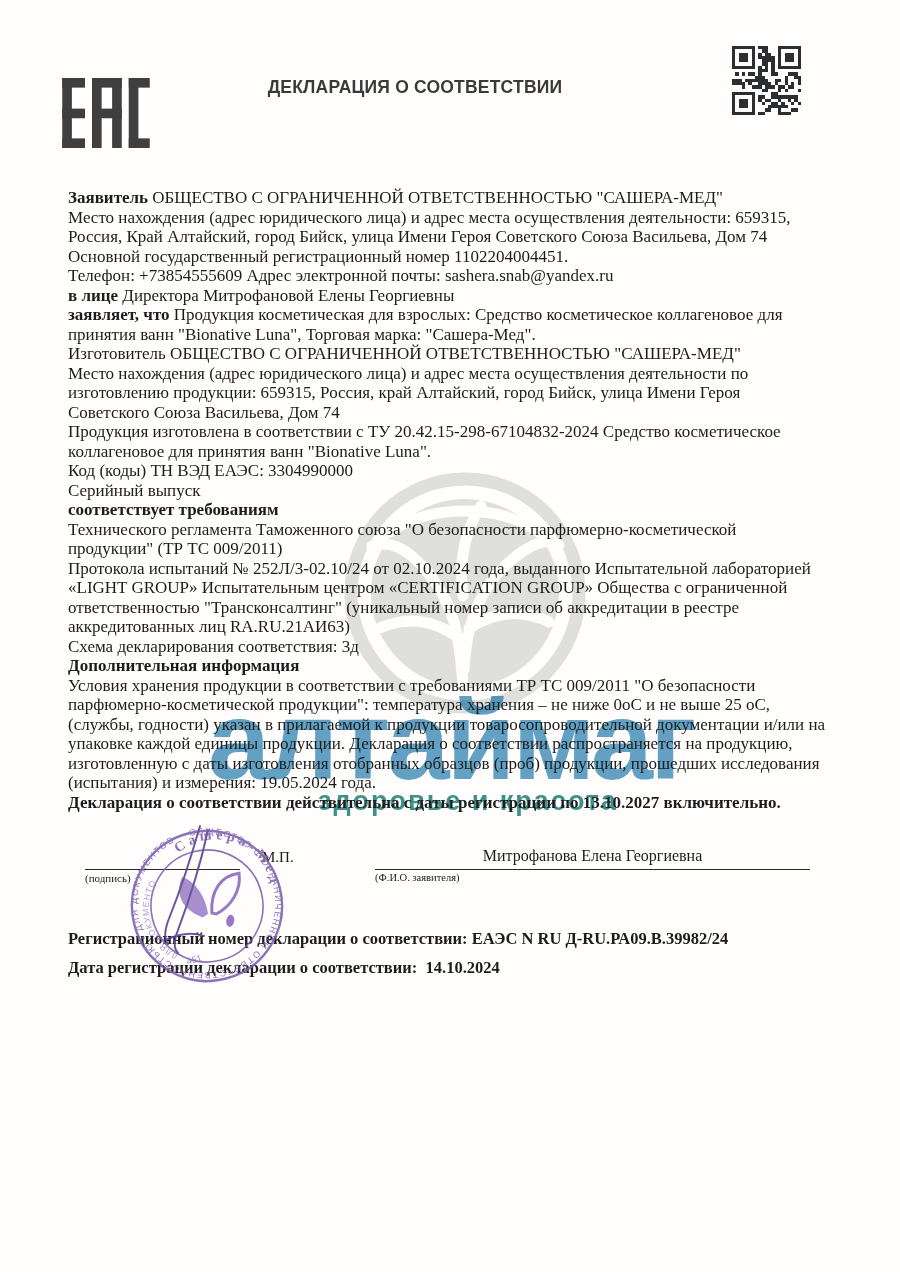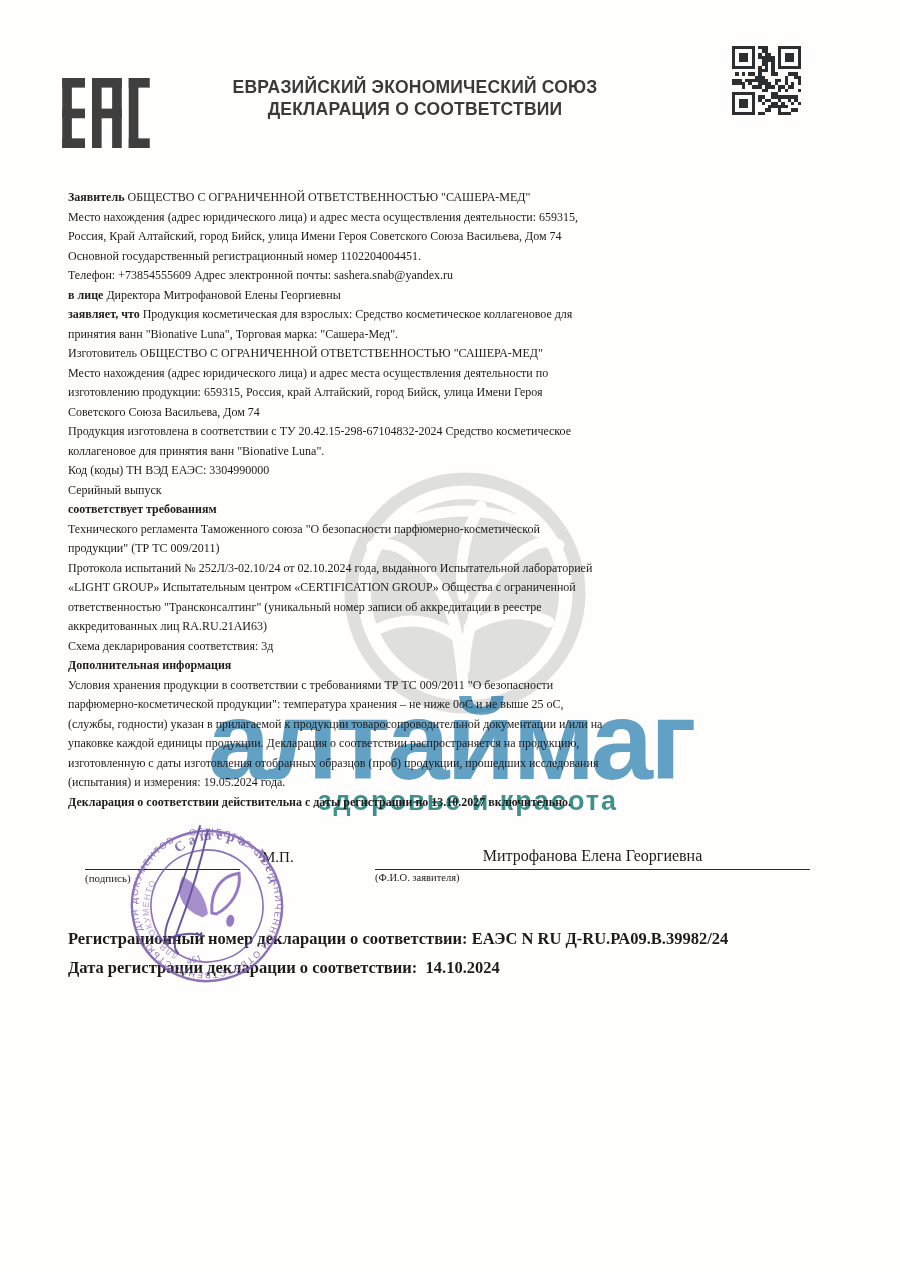--- a/index.html
+++ b/index.html
@@ -16,21 +16,21 @@
 
   
   .eac{position:absolute;left:62px;top:78px;z-index:2;}
   .title{position:absolute;left:160px;top:76px;width:510px;text-align:center;z-index:2;
          font-family:"Liberation Sans",sans-serif;font-weight:bold;font-size:17.5px;
          line-height:22px;color:#3a3a3a;letter-spacing:.2px;}
   .qr{position:absolute;left:732px;top:46px;z-index:2;}
 
   
   .docbody{position:absolute;left:68px;top:188px;width:790px;z-index:2;}
-  .ln{height:19.5px;line-height:19.5px;font-size:12px;white-space:nowrap;}
+  .ln{height:19.5px;line-height:19.5px;font-size:17px;white-space:nowrap;}
   .ln b{font-weight:bold;}
 
   
   .mp{position:absolute;left:262px;top:849px;font-size:15px;z-index:2;}
   .sigline{position:absolute;border-top:1.6px solid #2a2a2a;z-index:2;}
   .sigline.l{left:85px;top:869px;width:155px;}
   .sigline.r{left:375px;top:869px;width:435px;}
   .sigcap{position:absolute;font-size:11px;color:#222;z-index:2;}
   .sigcap.l{left:85px;top:872px;width:155px;}
   .sigcap.r{left:375px;top:872px;width:435px;font-size:10.5px;}
@@ -75,21 +75,20 @@
         <rect x="57" y="0" width="11" height="80"></rect>
       <rect x="34" y="0" width="34" height="11"></rect>
         <rect x="34" y="35" width="34" height="11"></rect>
       <rect x="76" y="0" width="11" height="80"></rect>
         <rect x="76" y="0" width="24" height="11"></rect>
       <rect x="76" y="69" width="24" height="11"></rect>
     </g>
   </svg>
 
   <div class="title">
-    <div>ЕВРАЗИЙСКИЙ ЭКОНОМИЧЕСКИЙ СОЮЗ</div>
     <div>ДЕКЛАРАЦИЯ О СООТВЕТСТВИИ</div>
   </div>
 
   <svg class="qr" id="qr" width="69" height="69" viewBox="0 0 21 21" shape-rendering="crispEdges">
       <rect x="0" y="0" width="1" height="1" fill="#2c2f31"></rect>
       <rect x="1" y="0" width="1" height="1" fill="#2c2f31"></rect>
       <rect x="2" y="0" width="1" height="1" fill="#2c2f31"></rect>
       <rect x="3" y="0" width="1" height="1" fill="#2c2f31"></rect>
       <rect x="4" y="0" width="1" height="1" fill="#2c2f31"></rect>
       <rect x="5" y="0" width="1" height="1" fill="#2c2f31"></rect>

